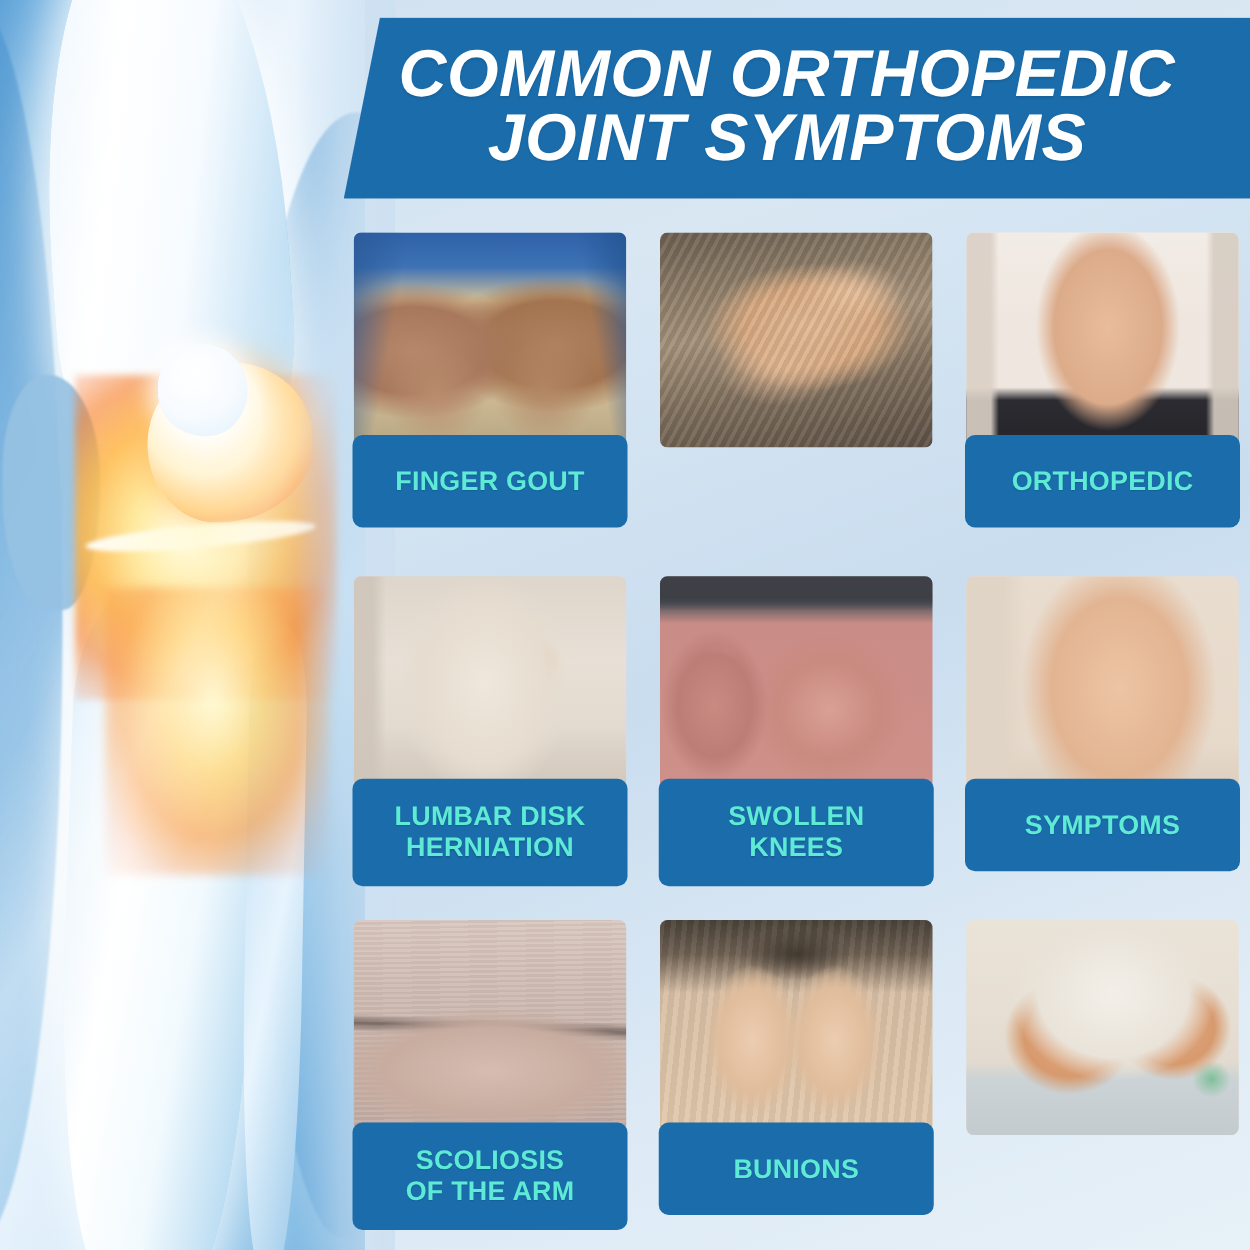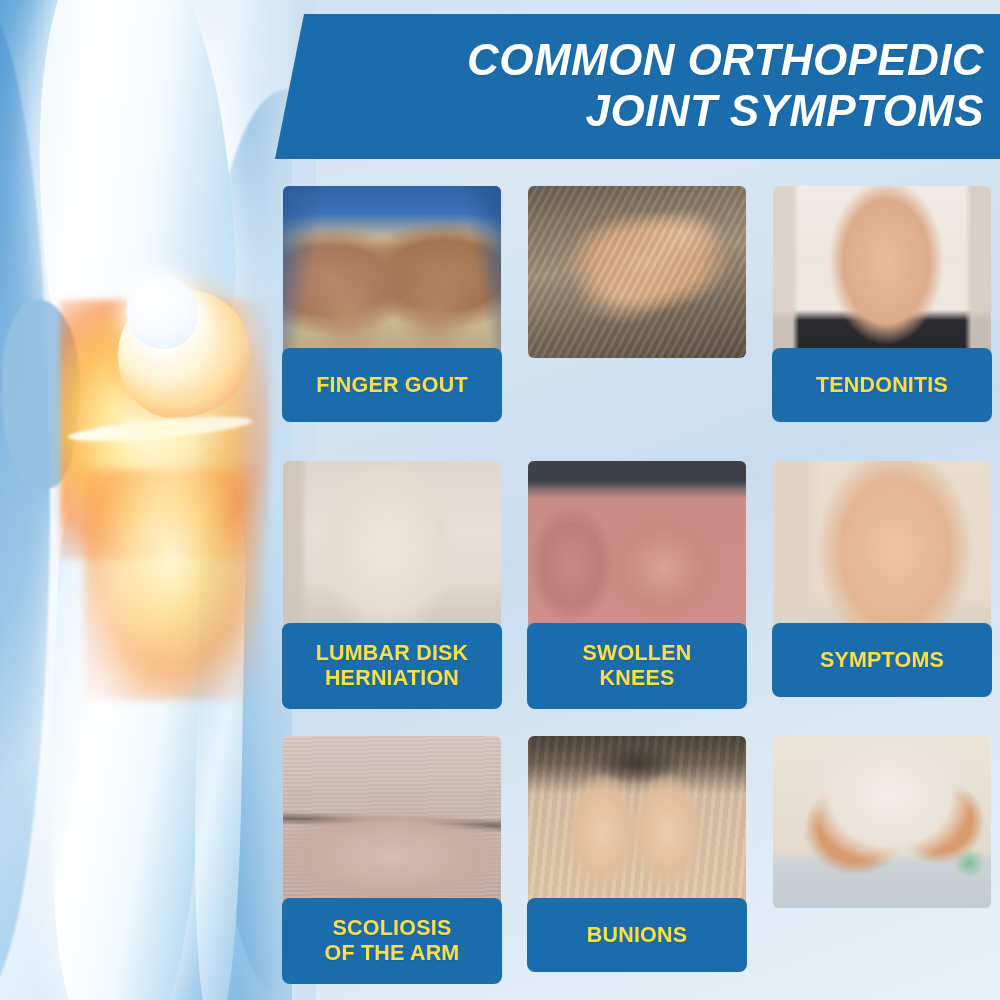--- a/index.html
+++ b/index.html
@@ -114,23 +114,23 @@
 
   
   #banner{
     position:absolute;left:275px;top:14px;width:725px;height:145px;
     background:#1a6cab;
     clip-path:polygon(29px 0,100% 0,100% 100%,0 100%);
     box-shadow:0 2px 10px rgba(20,70,110,.18);
   }
   #banner .ttl{
     position:absolute;left:0;right:16px;top:20px;
-    color:#ffffff;text-align:right;
+    color:#ffffff;text-align:center;
     font-weight:bold;font-style:italic;
-    font-size:44px;line-height:51px;letter-spacing:.4px;
+    font-size:53px;line-height:51px;letter-spacing:.4px;
     text-shadow:0 1px 2px rgba(0,0,0,.10);
   }
   #banner .l1{display:block;}
   #banner .l2{display:block;font-style:italic;}
 
   
   #grid{
     position:absolute;left:283px;top:186px;width:708px;height:800px;
     display:grid;
     grid-template-columns:repeat(3,218px);
@@ -141,21 +141,21 @@
   .photo{
     position:absolute;left:0;top:0;width:218px;height:172px;
     border-radius:6px;overflow:hidden;
     background:#c9c1bb;
   }
   .photo .layer{position:absolute;inset:0;}
   .lbl{
     position:absolute;left:-1px;top:162px;width:220px;min-height:74px;
     background:#1a6cab;border-radius:8px;
     display:flex;align-items:center;justify-content:center;
-    color:#fde047;font-weight:bold;text-align:center;
+    color:#5eead4;font-weight:bold;text-align:center;
     font-size:21.5px;line-height:24px;letter-spacing:.2px;
     padding:18px 6px;box-sizing:border-box;
     text-shadow:0 1px 1px rgba(0,0,0,.12);
   }
   .lbl.two{font-size:21.5px;line-height:25px;}
   .lbl span{display:block;}
 
   
   .p-finger{background:
     radial-gradient(ellipse 60% 45% at 22% 55%,#b6876a 0%,#a8785c 45%,rgba(168,120,92,0) 70%),
@@ -266,21 +266,21 @@
       <div class="photo p-footgout">
           <div class="layer"></div>
         </div>
     </div>
 
     <div class="card">
       <div class="photo p-scoliosis">
           <div class="layer"></div>
         </div>
       <div class="lbl">
-        <span>TENDONITIS</span>
+        <span>ORTHOPEDIC</span>
       </div>
     </div>
 
     <div class="card">
       <div class="photo p-lumbar">
           <div class="layer"></div>
         </div>
       <div class="lbl two">
         <div>
           <span>LUMBAR DISK</span>

